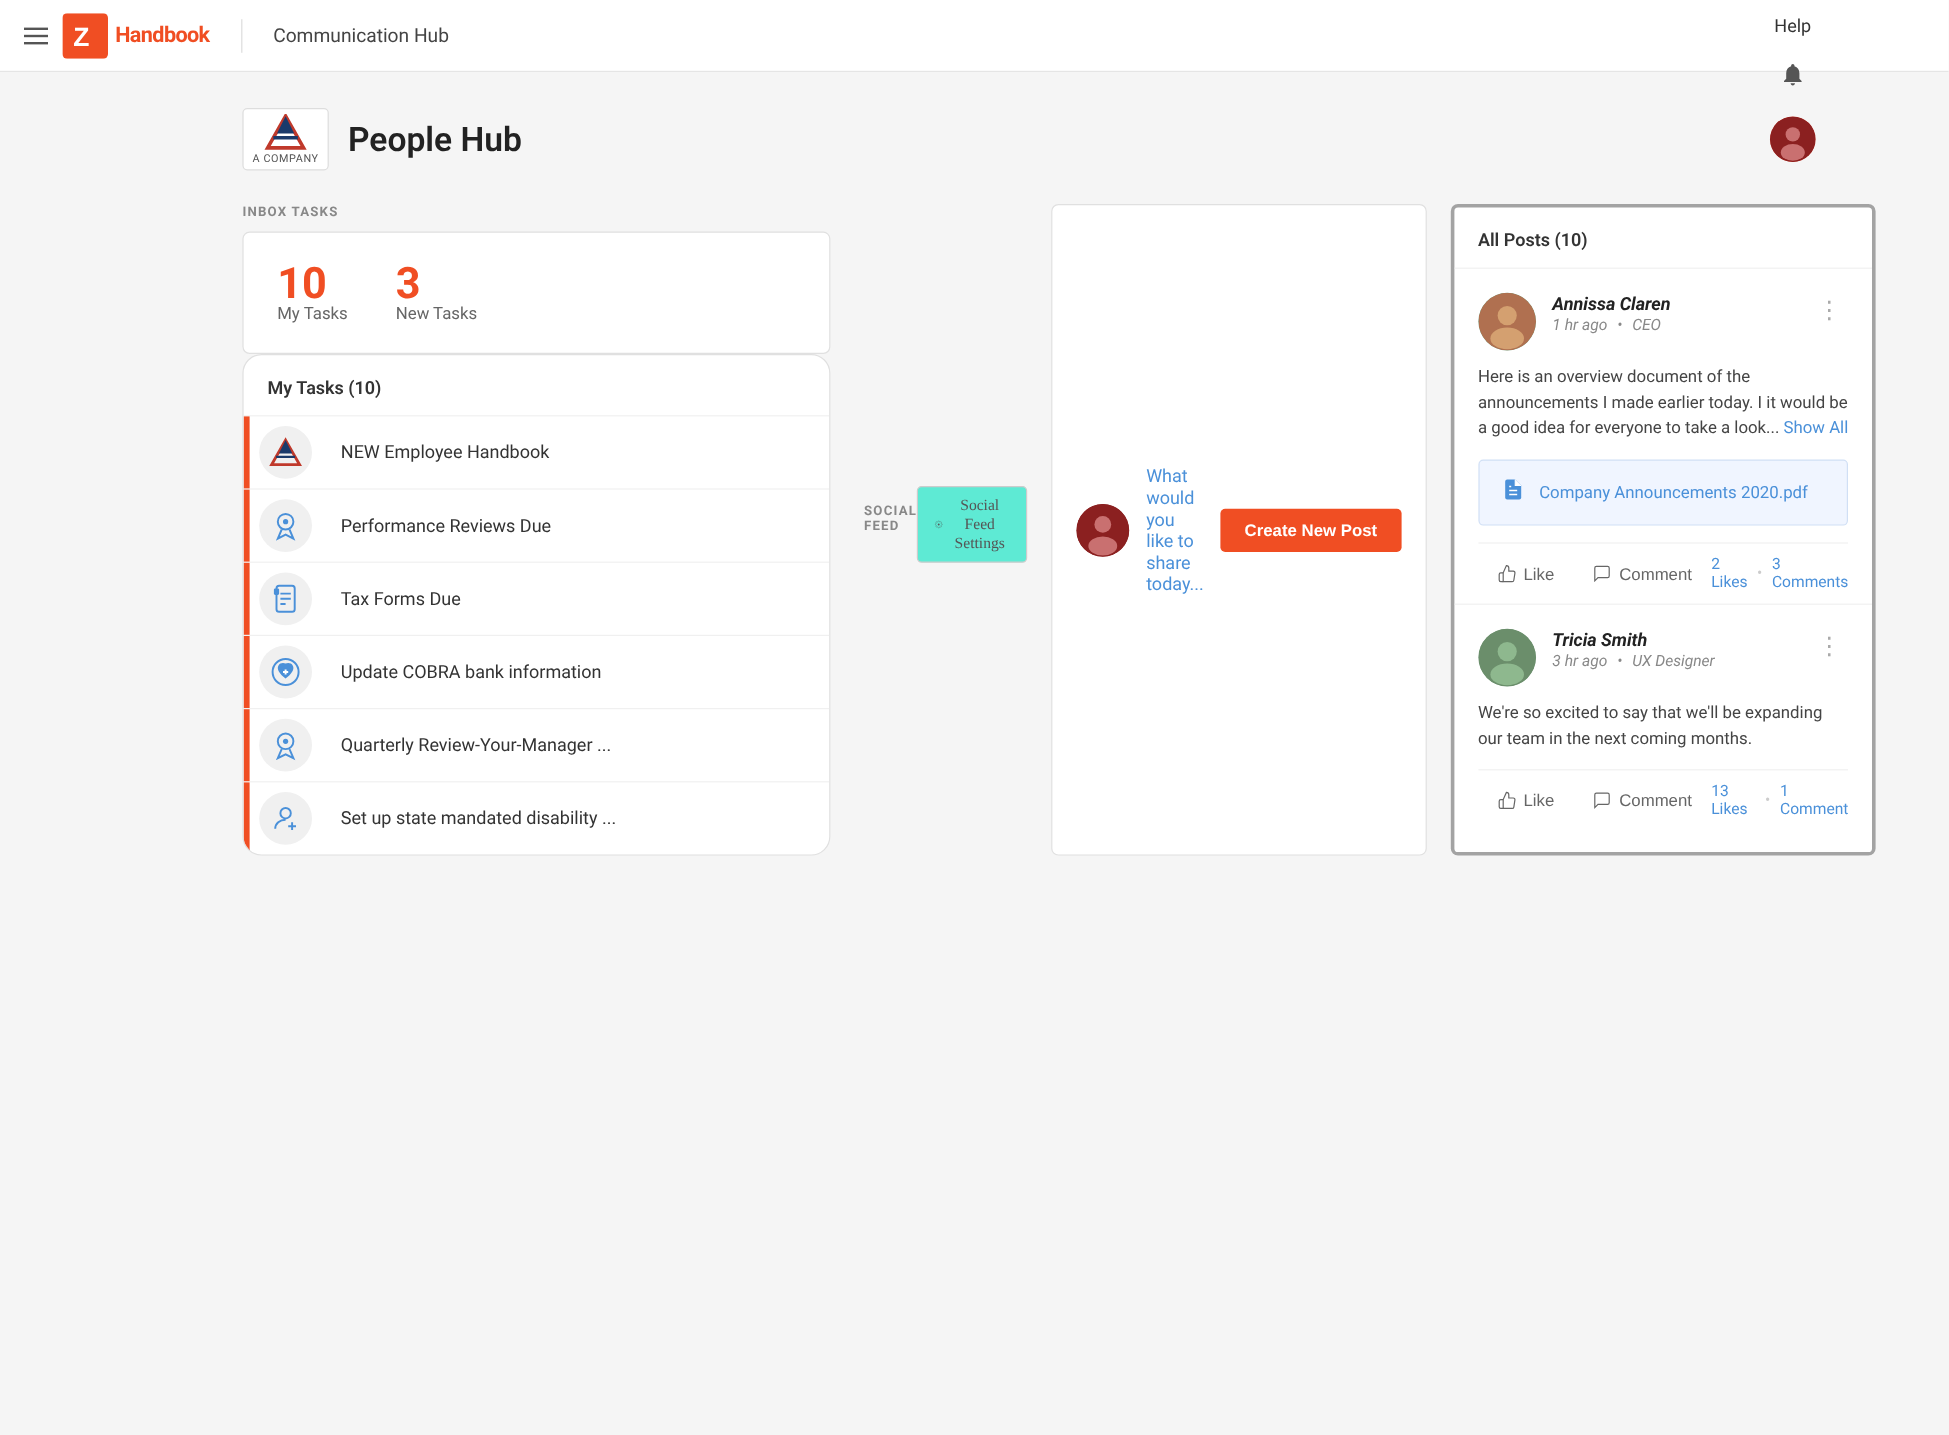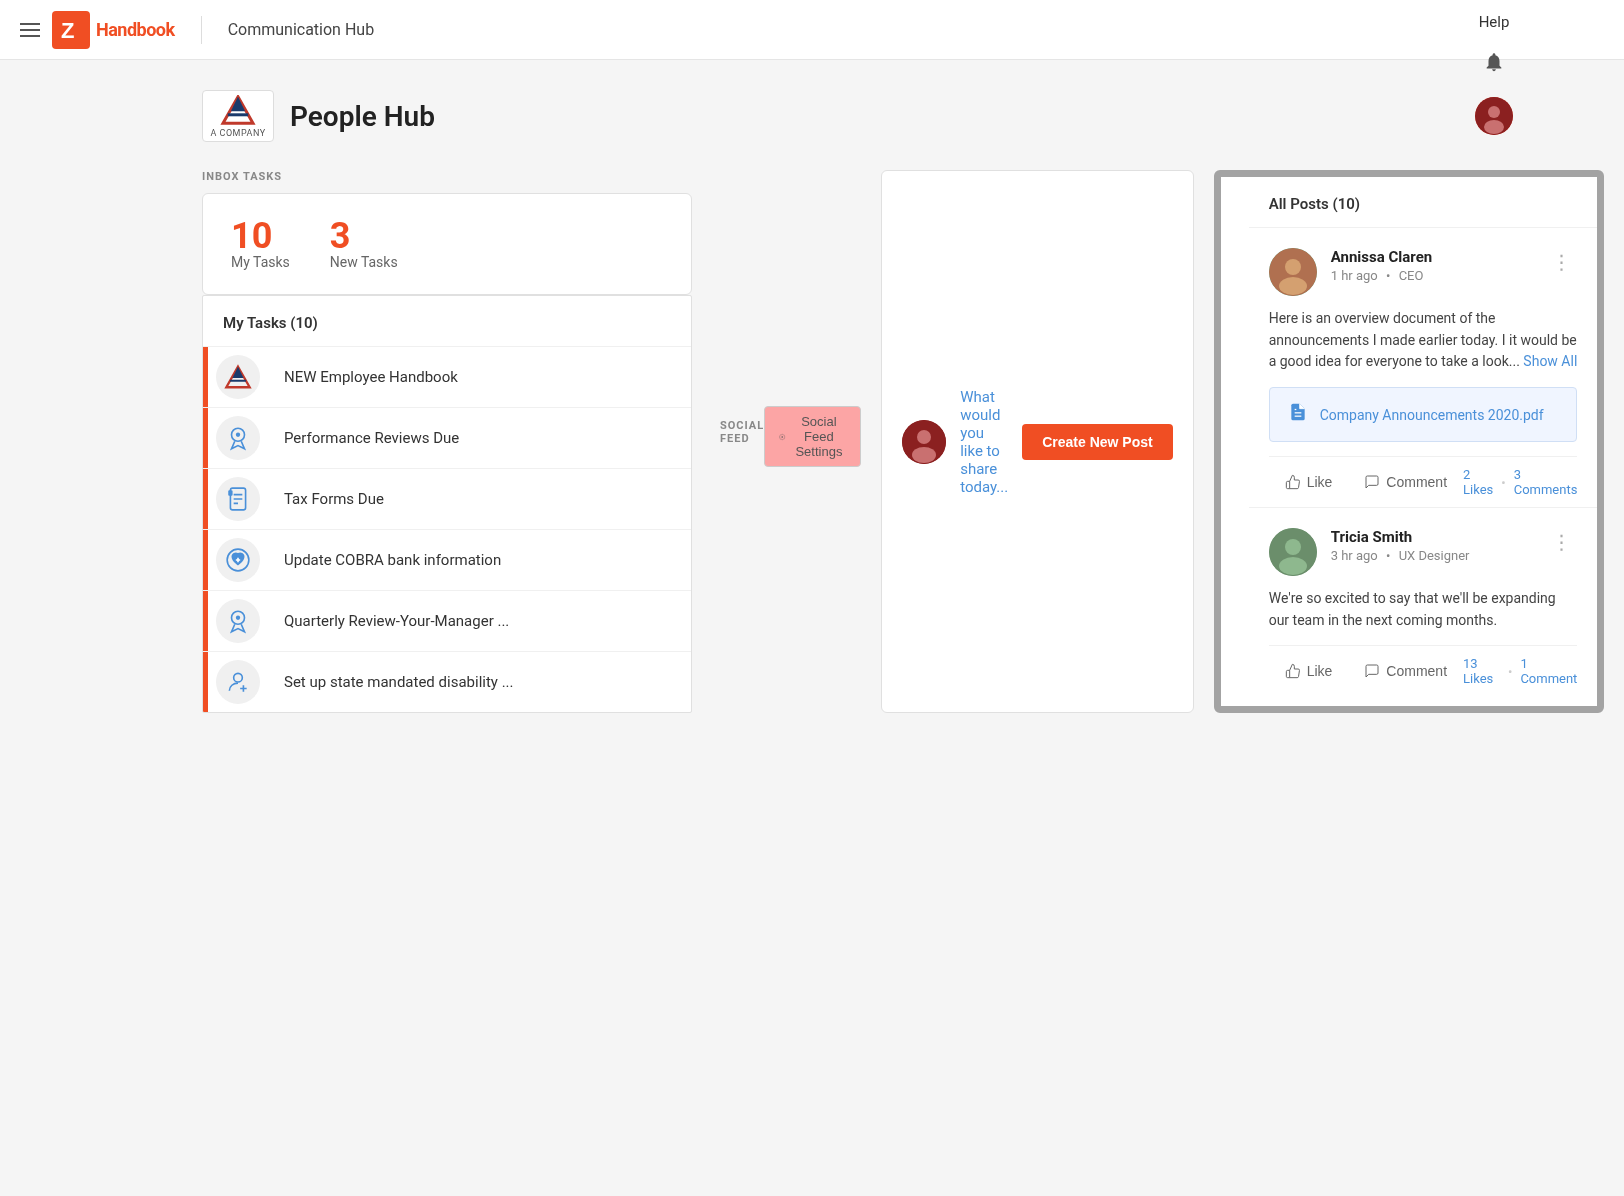--- a/index.html
+++ b/index.html
@@ -67,21 +67,21 @@
     .summary-card {
       background: #fff; border-radius: 6px; border: 1px solid #e0e0e0;
       padding: 24px 28px; display: flex; gap: 40px;
     }
     .task-count-block { display: flex; flex-direction: column; }
     .task-count-number { font-size: 36px; font-weight: 700; color: #f04e23; line-height: 1; }
     .task-count-label { font-size: 14px; color: #666; margin-top: 0; }
 
     
     .tasks-card {
-      background: #fff; border-radius: 2px; border: 1px solid #e0e0e0;
+      background: #fff; border-radius: 16px; border: 1px solid #e0e0e0;
       overflow: hidden;
     }
     .tasks-card-header {
       padding: 18px 20px 14px;
       border-bottom: 1px solid #f0f0f0;
       font-size: 15px; font-weight: 600; color: #333;
     }
     .task-item {
       display: flex; align-items: center;
       border-bottom: 1px solid #f0f0f0;
@@ -98,22 +98,22 @@
       width: 44px; height: 44px; border-radius: 50%; background: #f0f0f0;
       display: flex; align-items: center; justify-content: center; overflow: hidden;
     }
     .task-label { font-size: 15px; color: #333; padding: 0 16px; flex: 1; }
 
     
     .social-feed-top { display: flex; align-items: center; justify-content: space-between; margin-bottom: 10px; }
     .social-feed-settings-btn {
       display: flex; align-items: center; gap: 6px;
       border: 1px solid #ccc; border-radius: 4px;
-      padding: 7px 14px; background: #fca5a5; cursor: pointer;
-      font-size: 13px; color: #555;
+      padding: 7px 14px; background: #5eead4; cursor: pointer;
+      font-size: 13px; color: #555; font-family: Liberation Serif, serif;
     }
 
     
     .new-post-card {
       background: #fff; border-radius: 6px; border: 1px solid #e0e0e0;
       padding: 18px 20px; display: flex; align-items: center; gap: 14px;
     }
     .avatar-post {
       width: 44px; height: 44px; border-radius: 50%; background: #8b2020;
       display: flex; align-items: center; justify-content: center;
@@ -121,39 +121,38 @@
     }
     .new-post-placeholder { flex: 1; font-size: 15px; color: #4a90d9; cursor: pointer; }
     .create-post-btn {
       background: #f04e23; color: #fff; border: none; border-radius: 4px;
       padding: 10px 20px; font-size: 14px; font-weight: 600; cursor: pointer;
       white-space: nowrap;
     }
 
     
     .all-posts-card {
-      background: #fff; border-radius: 6px; border: 7px solid #a3a3a3;
+      background: #fff; border-radius: 6px; border: 3px solid #a3a3a3;
       overflow: hidden;
-      padding-left: 28px;
     }
     .all-posts-header {
       padding: 18px 20px 14px; border-bottom: 1px solid #f0f0f0;
       font-size: 15px; font-weight: 600; color: #333;
     }
 
     
     .post-item { padding: 20px 20px 0; border-bottom: 1px solid #f0f0f0; }
     .post-item:last-child { border-bottom: none; }
     .post-header { display: flex; align-items: flex-start; gap: 14px; margin-bottom: 12px; }
     .post-avatar {
       width: 48px; height: 48px; border-radius: 50%; background: #7a9e7e;
       display: flex; align-items: center; justify-content: center;
       color: #fff; font-weight: 700; font-size: 17px; flex-shrink: 0; overflow: hidden;
     }
-    .post-meta { flex: 1; }
+    .post-meta { flex: 1; font-style: italic; }
     .post-author { font-size: 15px; font-weight: 700; color: #222; }
     .post-time-role { font-size: 13px; color: #888; margin-top: 2px; }
     .post-dot { margin: 0 5px; }
     .post-more { cursor: pointer; color: #aaa; font-size: 20px; padding: 2px 6px; }
     .post-body { font-size: 14px; color: #444; line-height: 1.55; margin-bottom: 14px; }
     .show-all { color: #4a90d9; cursor: pointer; }
     .attachment-box {
       background: #f0f5ff; border: 1px solid #d0dff5; border-radius: 4px;
       padding: 14px 18px; display: flex; align-items: center; gap: 12px;
       margin-bottom: 14px; cursor: pointer;

